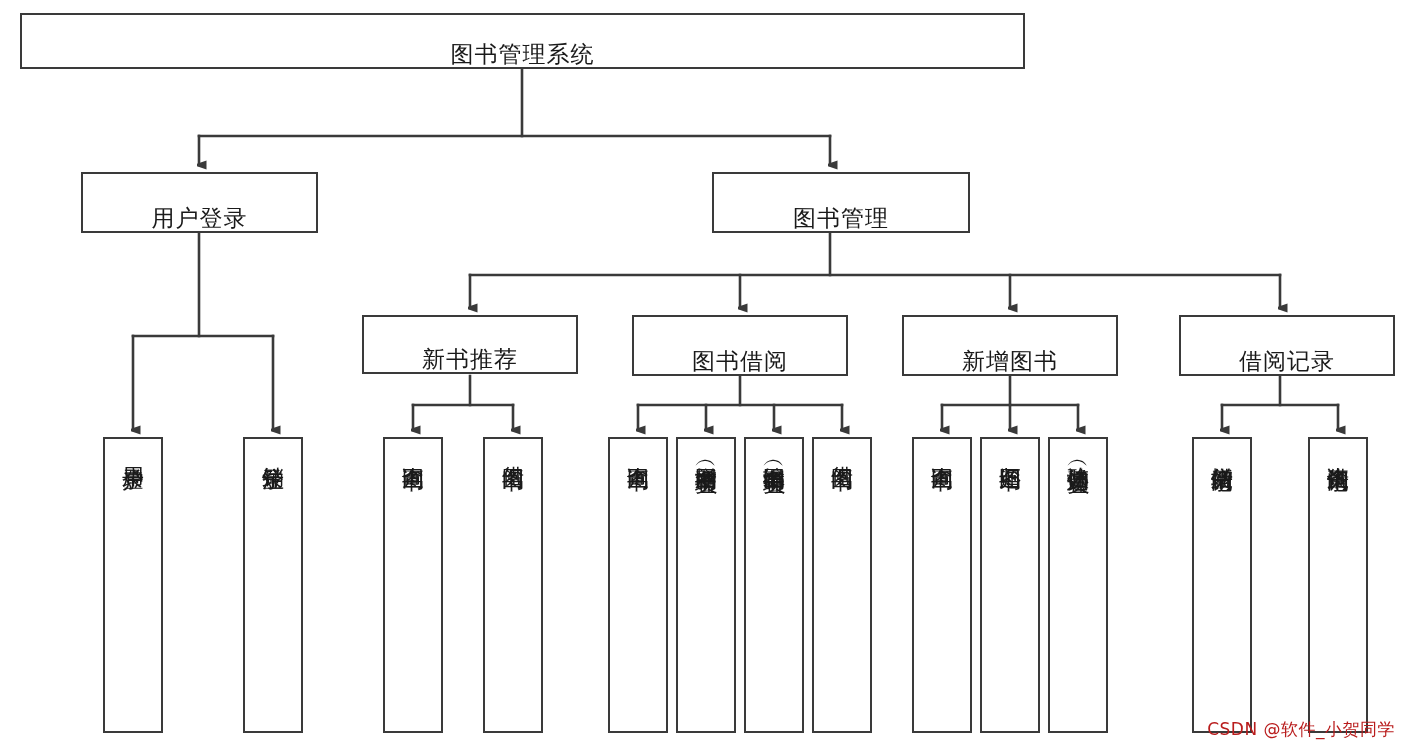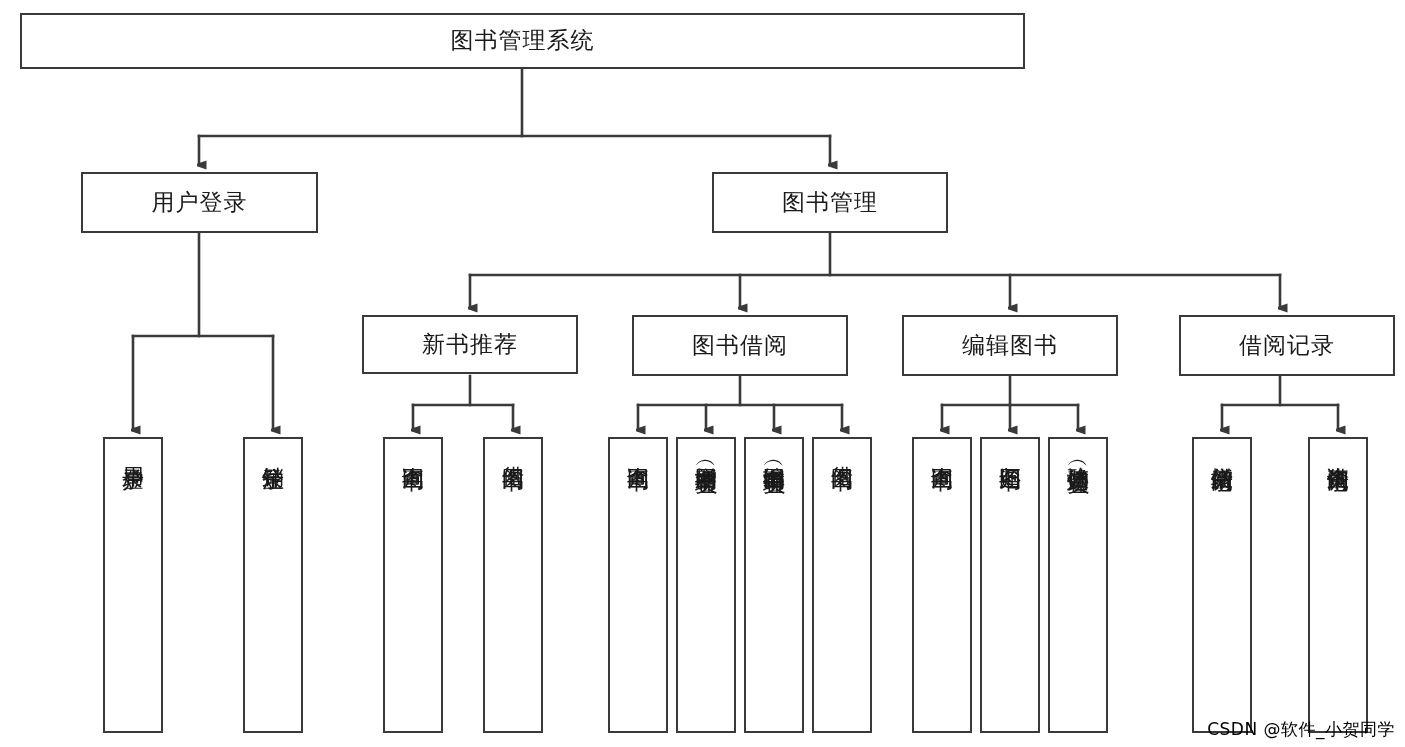--- a/index.html
+++ b/index.html
@@ -25,21 +25,21 @@
     width: 1405px;
     height: 747px;
     pointer-events: none;
   }
   .node {
     position: absolute;
     box-sizing: border-box;
     border: 2px solid #3a3a3a;
     background: #ffffff;
     display: flex;
-    align-items: center;
+    align-items: flex-end;
     justify-content: center;
     color: #1a1a1a;
   }
   .node.horiz {
     font-size: 23px;
     letter-spacing: 1px;
     line-height: 1.1;
   }
   .node.vert {
     font-size: 22px;
@@ -56,21 +56,21 @@
   }
   .node .htext {
     white-space: nowrap;
     display: block;
   }
   #watermark {
     position: absolute;
     right: 10px;
     bottom: 6px;
     font-size: 17px;
-    color: #000000;
+    color: #b91c1c;
     letter-spacing: 0.5px;
     white-space: nowrap;
     font-family: "DejaVu Sans", "Liberation Sans", sans-serif;
   }
 </style>
 </head>
 <body>
 
 <div id="canvas">
 
@@ -124,32 +124,32 @@
     </g>
   </svg>
 
   <div class="node horiz" style="left:20px; top:13px; width:1005px; height:56px;">
     <span class="htext">图书管理系统</span>
   </div>
 
   <div class="node horiz" style="left:81px; top:172px; width:237px; height:61px;">
     <span class="htext">用户登录</span>
   </div>
-  <div class="node horiz" style="left:712px; top:172px; width:236px; height:61px;">
+  <div class="node horiz" style="left:712px; top:172px; width:258px; height:61px;">
     <span class="htext">图书管理</span>
   </div>
 
   <div class="node horiz" style="left:362px; top:315px; width:216px; height:59px;">
     <span class="htext">新书推荐</span>
   </div>
   <div class="node horiz" style="left:632px; top:315px; width:216px; height:61px;">
     <span class="htext">图书借阅</span>
   </div>
   <div class="node horiz" style="left:902px; top:315px; width:216px; height:61px;">
-    <span class="htext">编辑图书</span>
+    <span class="htext">新增图书</span>
   </div>
   <div class="node horiz" style="left:1172px; top:315px; width:216px; height:61px;margin-left:7px;">
     <span class="htext">借阅记录</span>
   </div>
 
   <div class="node vert" style="left:103px; top:437px; width:60px; height:296px;">
     <span class="vtext">用户登录</span>
   </div>
   <div class="node vert" style="left:243px; top:437px; width:60px; height:296px;">
     <span class="vtext">注销登录</span>

